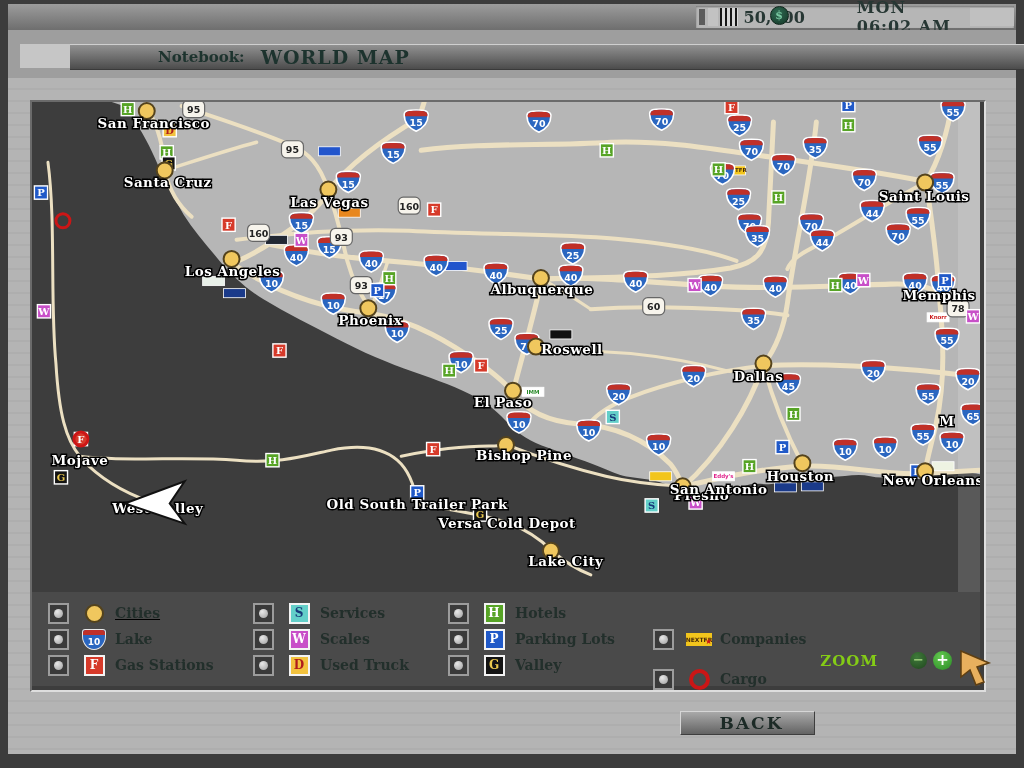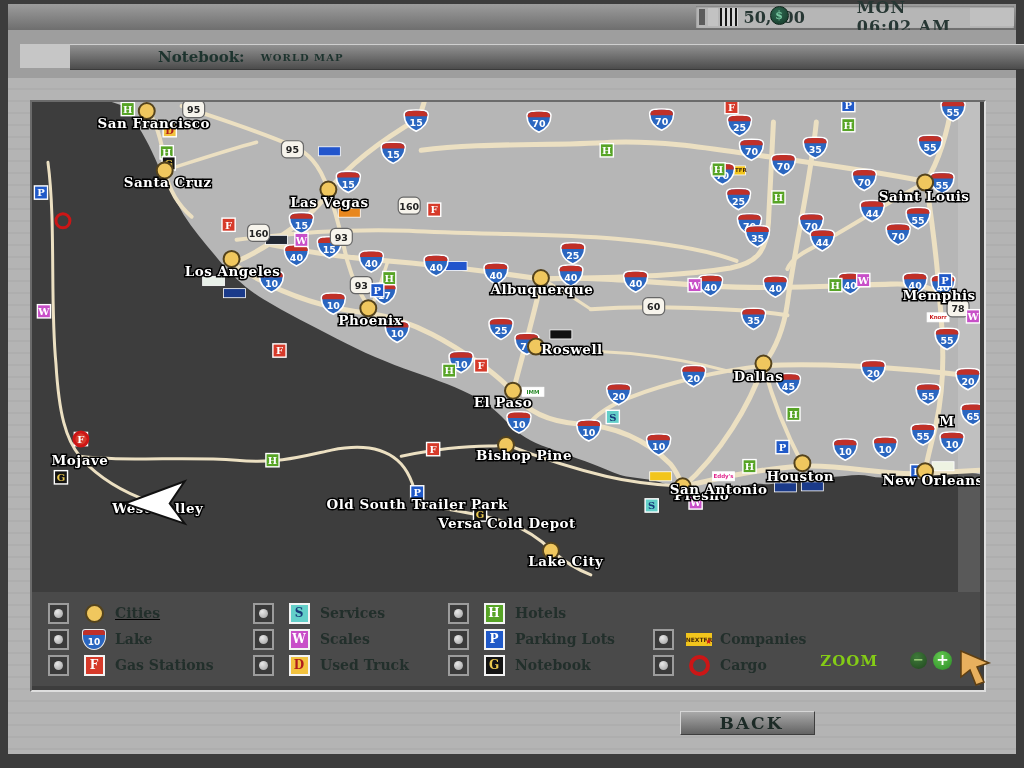--- a/index.html
+++ b/index.html
@@ -21,21 +21,21 @@
     font-weight:bold;text-align:center;line-height:17px;border:1px solid #0d241a;}
   .timetext{margin-left:52px;font-weight:bold;font-size:16px;color:#273734;letter-spacing:1px;}
   .endblock{margin-left:18px;width:70px;height:18px;background:#c0c0c0;}
 
   .upper-band{position:absolute;left:8px;top:30px;width:1008px;height:48px;background:#9e9e9e;}
   .title-tab{position:absolute;left:12px;top:14px;width:50px;height:24px;background:#c6c6c6;}
   .titlebar{position:absolute;left:62px;top:14px;width:946px;height:24px;
     background:linear-gradient(#919191,#4c4c4c);border-top:1px solid #cfcfcf;border-bottom:1px solid #3a3a3a;
     display:flex;align-items:center;padding-left:20px;}
   .titlebar .t1{margin-left:68px;font-weight:bold;font-size:15px;color:#1d332e;}
-  .titlebar .t2{margin-left:16px;font-weight:bold;font-size:10px;color:#1d332e;letter-spacing:1px;}
+  .titlebar .t2{margin-left:16px;font-weight:bold;font-size:19px;color:#1d332e;letter-spacing:1px;}
 
   
   .page{position:absolute;left:8px;top:78px;width:1008px;height:676px;
     background:repeating-linear-gradient(180deg,#b4b4b4 0 10px,#aeaeae 10px 12px);}
 
   
   .map-panel{position:absolute;left:22px;top:22px;width:952px;height:588px;
     border-top:2px solid #6b6b6b;border-left:2px solid #6b6b6b;
     border-bottom:2px solid #dedede;border-right:2px solid #dedede;background:#3d3d3d;}
   .map-panel svg{display:block;}
@@ -744,21 +744,21 @@
           <g>
             <text x="476" y="423" text-anchor="middle" fill="#ffffff" stroke="#000000" stroke-width="3" paint-order="stroke" font-size="13.5" font-weight="bold" font-family="DejaVu Serif, serif" letter-spacing="0.5">Versa Cold Depot</text>
           </g>
           <g>
             <circle cx="520" cy="446" r="8" fill="#f0c75e" stroke="#54431d" stroke-width="2"></circle>
             <text x="535" y="461" text-anchor="middle" fill="#ffffff" stroke="#000000" stroke-width="3" paint-order="stroke" font-size="13.5" font-weight="bold" font-family="DejaVu Serif, serif" letter-spacing="0.5">Lake City</text>
           </g>
           <polygon points="93,399 153,377 138,399 153,419" fill="#ffffff" stroke="#111111" stroke-width="2"></polygon>
         </svg>
       <div class="legend" id="legend">
-          <div class="legend-item" style="left: 621px; top: 61px;">
+          <div class="legend-item" style="left: 621px; top: 75px;">
             <span class="cb">
               <span class="cb-dot"></span>
             </span>
             <span class="licon">
               <span class="ring-icon"></span>
             </span>
             <span class="llabel">Cargo</span>
           </div>
           <div class="legend-item" style="left: 621px; top: 35px;">
             <span class="cb">
@@ -769,21 +769,21 @@
             </span>
             <span class="llabel">Companies</span>
           </div>
           <div class="legend-item" style="left: 416px; top: 61px;">
             <span class="cb">
               <span class="cb-dot"></span>
             </span>
             <span class="licon">
               <span class="badge" style="background: rgb(20, 20, 20); color: rgb(234, 200, 78);">G</span>
             </span>
-            <span class="llabel">Notebook</span>
+            <span class="llabel">Valley</span>
           </div>
           <div class="legend-item" style="left: 416px; top: 35px;">
             <span class="cb">
               <span class="cb-dot"></span>
             </span>
             <span class="licon">
               <span class="badge" style="background: rgb(32, 89, 200); color: rgb(255, 255, 255);">P</span>
             </span>
             <span class="llabel">Parking Lots</span>
           </div>

